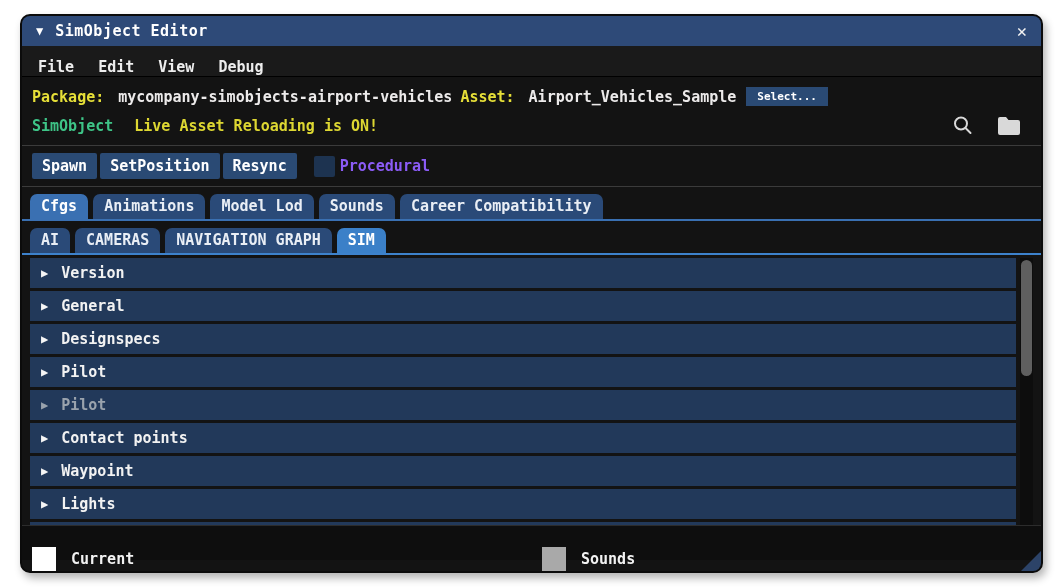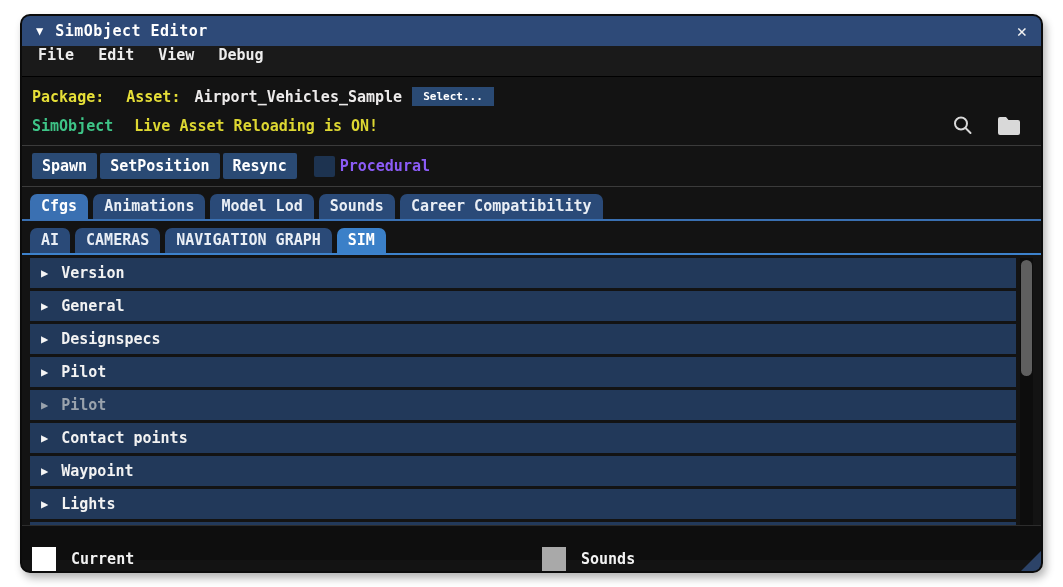--- a/index.html
+++ b/index.html
@@ -22,21 +22,21 @@
     display: flex; align-items: center;
     padding: 0 14px; color: #ffffff;
   }
   .collapse-glyph { font-size: 12px; line-height: 1; }
   .title-text { font-weight: bold; font-size: 15px; margin-left: 12px; letter-spacing: 0.5px; text-align: right; }
   .close-btn { margin-left: auto; font-size: 17px; line-height: 1; cursor: pointer; color: #f2f2f2; }
 
   
   .menubar {
     height: 31px; background: #1a1a1a;
-    display: flex; align-items: flex-start; gap: 24px;
+    display: flex; align-items: flex-end; gap: 24px;
     padding: 0 16px; color: #ededed; font-size: 15px; font-weight: bold;
     border-bottom: 1px solid #000000;
   }
   .menu-item { cursor: pointer; }
 
   
   .row-pkg {
     display: flex; align-items: center;
     padding: 10px 10px 2px 10px; font-size: 15px; font-weight: bold;
   }
@@ -145,20 +145,21 @@
   <div class="menubar">
     <span class="menu-item">File</span>
     <span class="menu-item">Edit</span>
     <span class="menu-item">View</span>
     <span class="menu-item">Debug</span>
   </div>
 
   <div class="row-pkg">
     <span class="lbl-yellow">Package:</span>
     <span class="sp"></span>
+    <span class="val-white">mycompany-simobjects-airport-vehicles</span>
     <span class="sp-s"></span>
     <span class="lbl-yellow">Asset:</span>
     <span class="sp"></span>
     <span class="val-white">Airport_Vehicles_Sample</span>
     <button class="btn-select">Select...</button>
   </div>
 
   <div class="row-status">
     <span class="txt-green">SimObject</span>
     <span class="txt-yellow">Live Asset Reloading is ON!</span>

